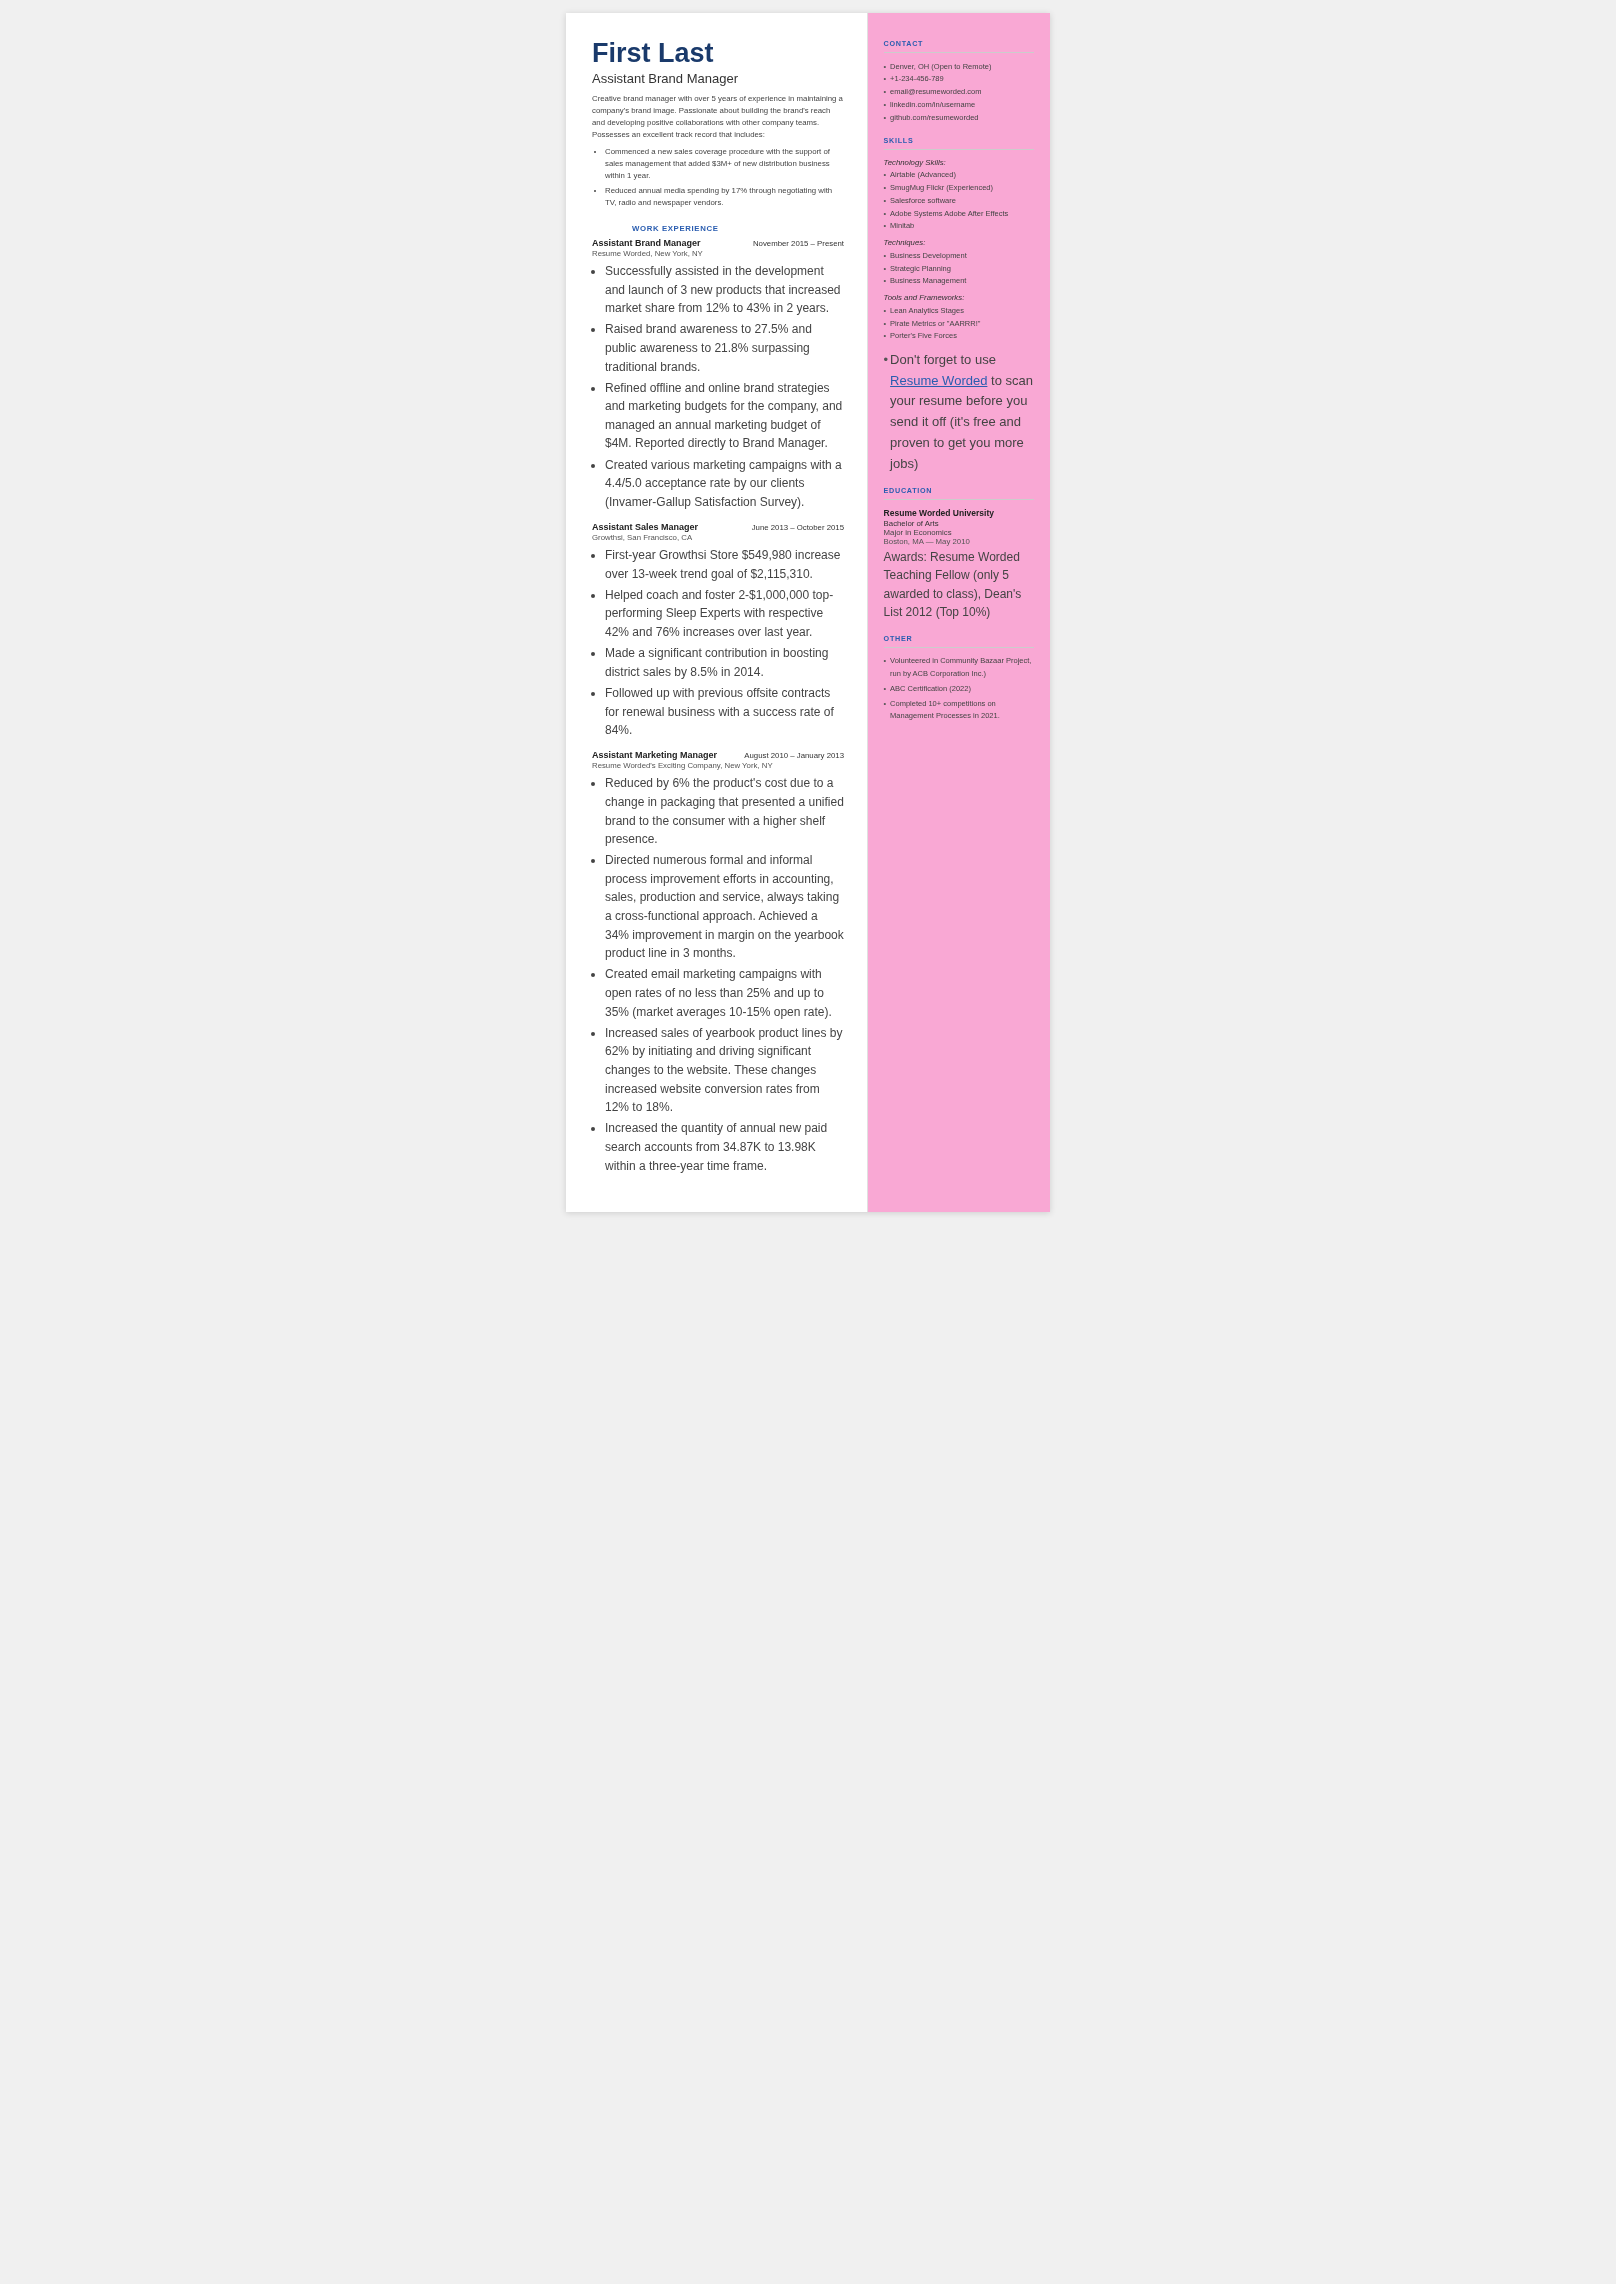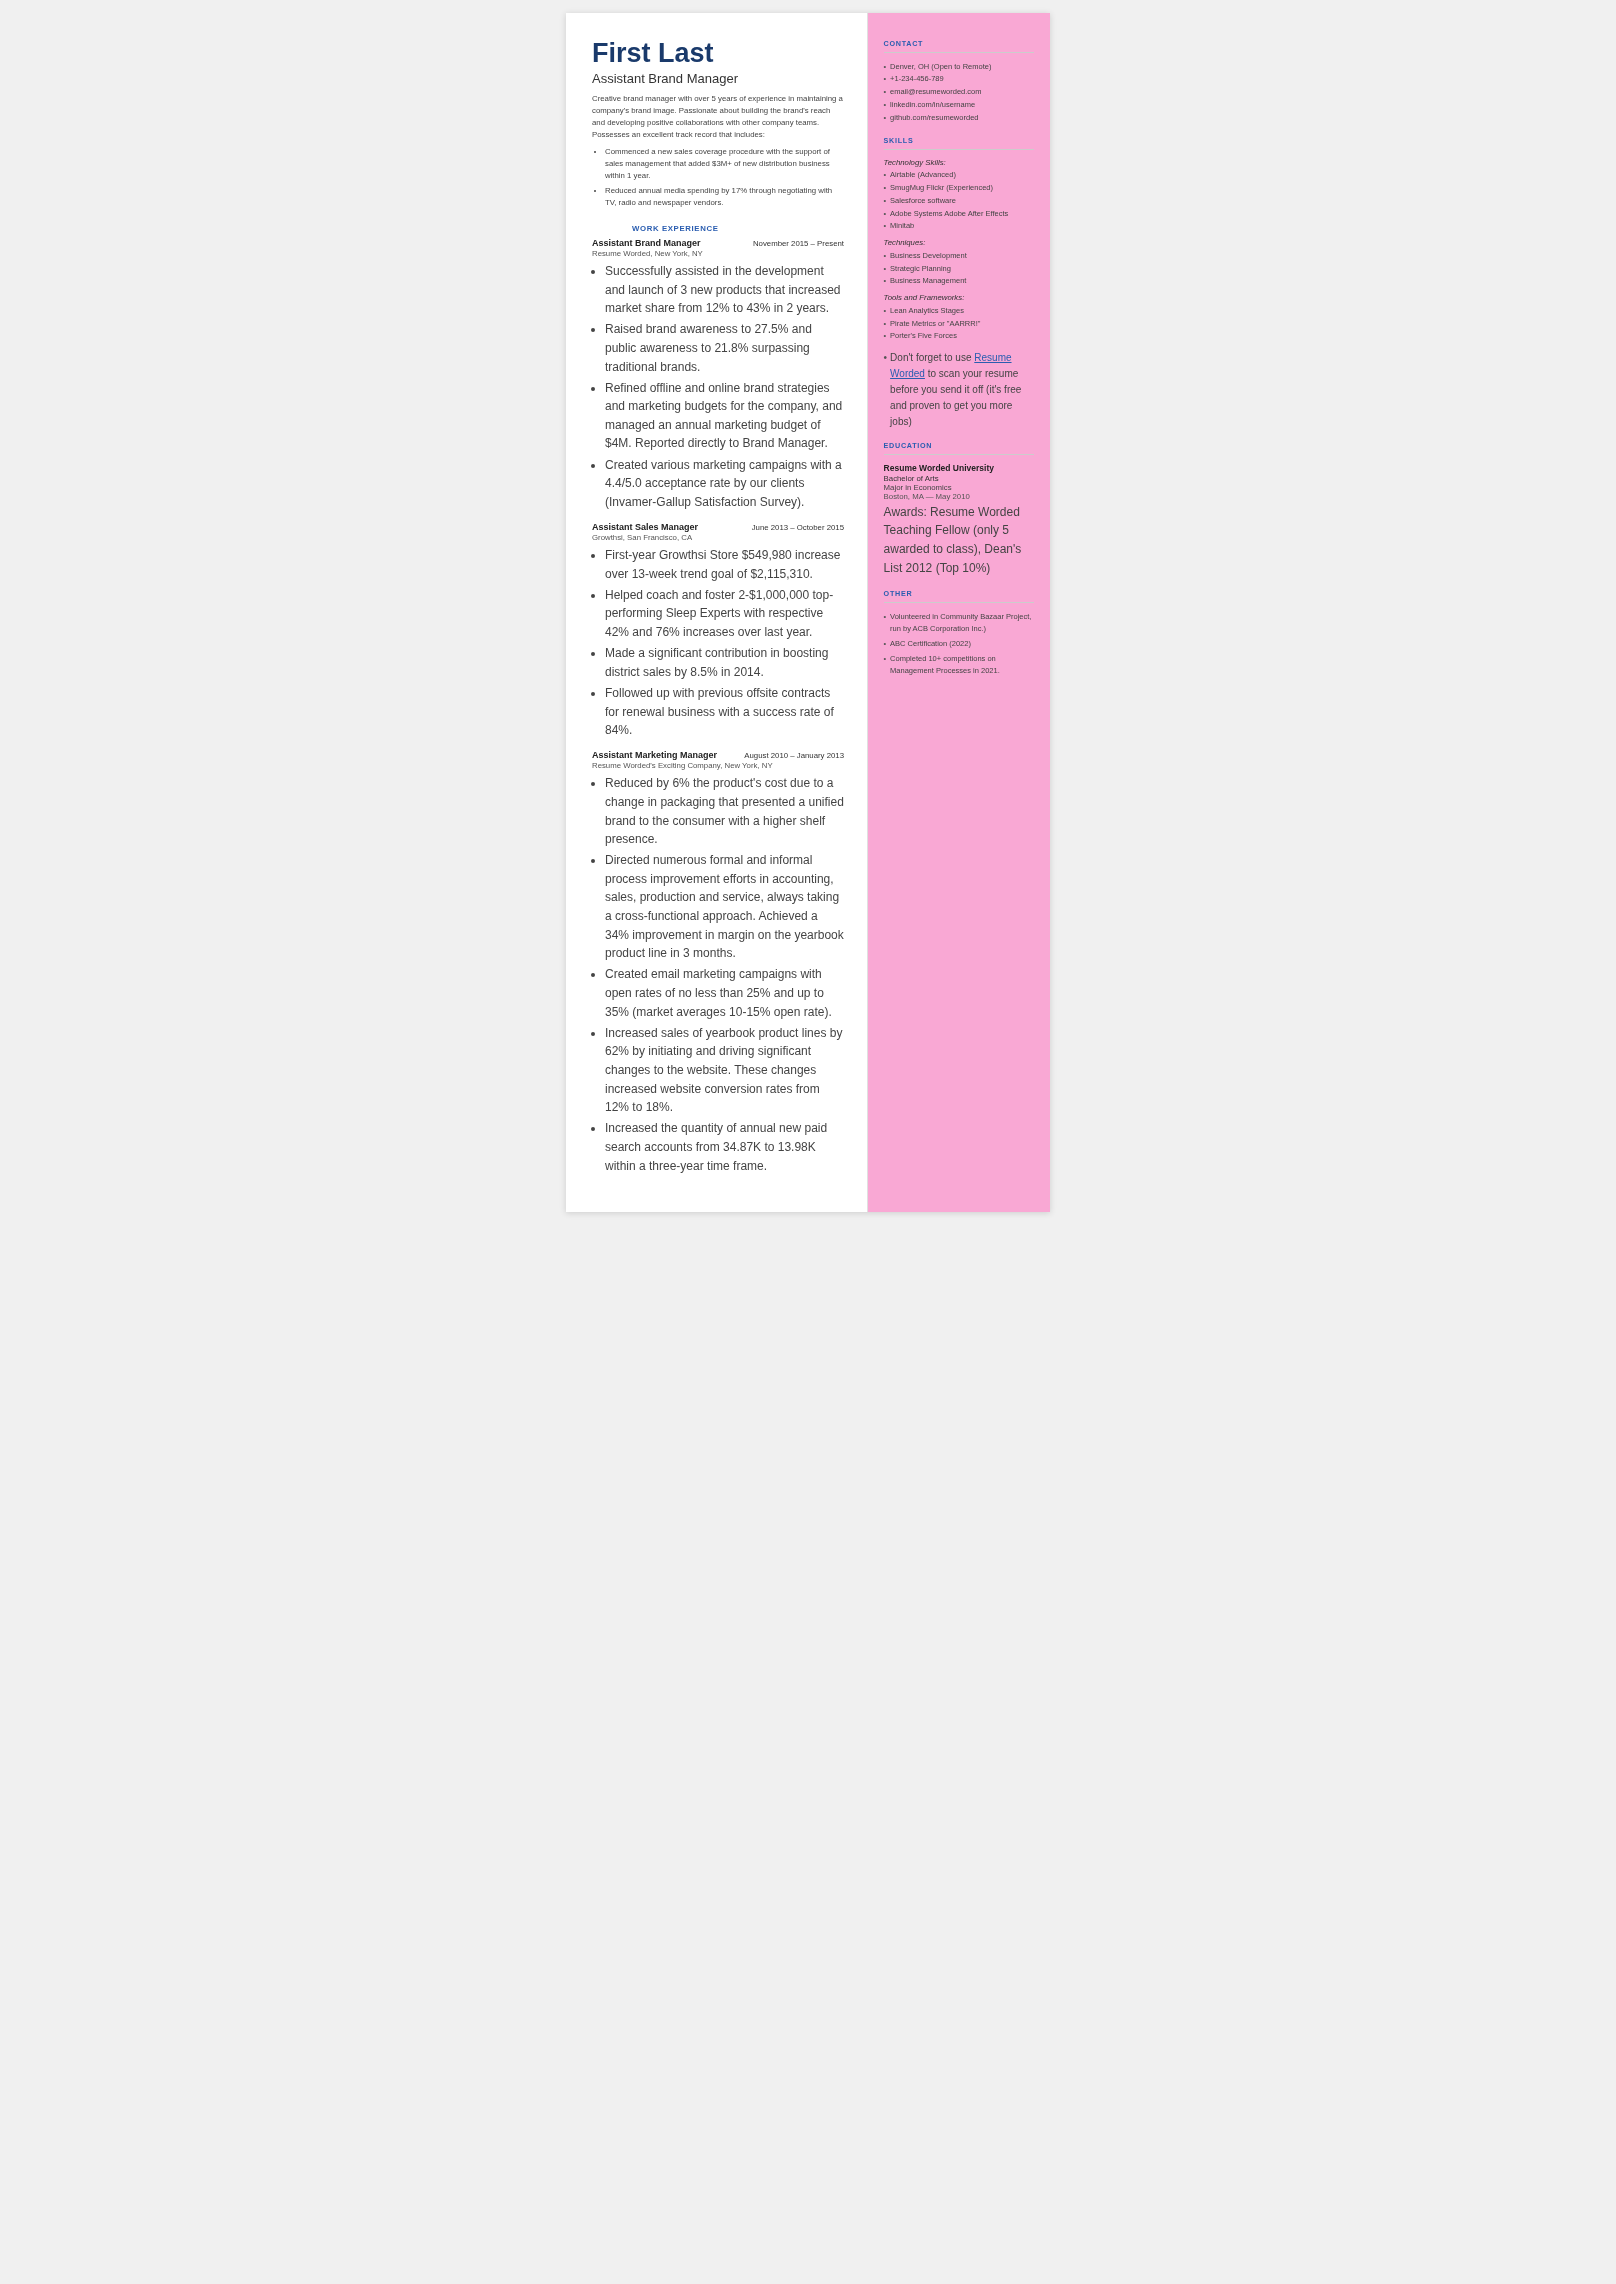--- a/index.html
+++ b/index.html
@@ -157,21 +157,21 @@
       padding-left: 6.5px;
       position: relative;
     }
     .skills-list li::before {
       content: '•';
       position: absolute;
       left: 0;
       color: #555;
     }
     .skills-note {
-      font-size: 10px;
+      font-size: 13px;
       color: #444;
       line-height: 1.6;
       margin-top: 6.5px;
       padding-left: 6.5px;
       position: relative;
     }
     .skills-note::before {
       content: '•';
       position: absolute;
       left: 0;

